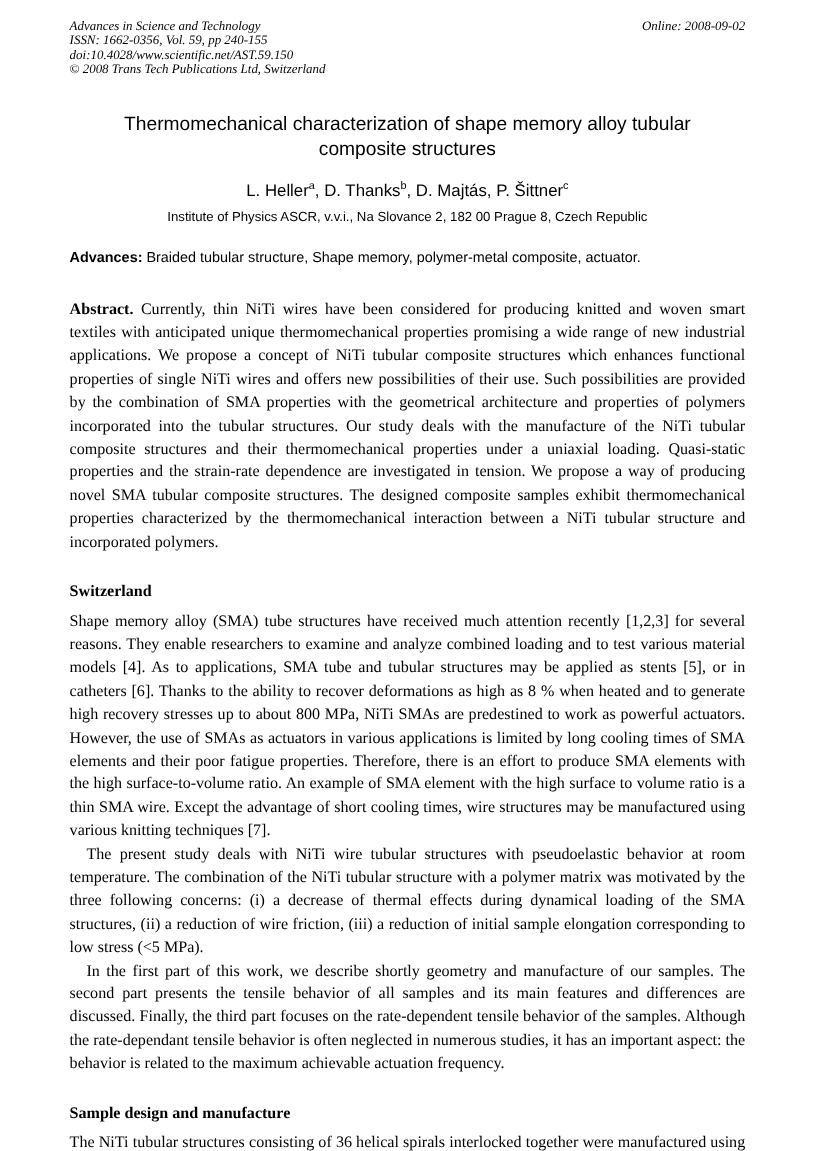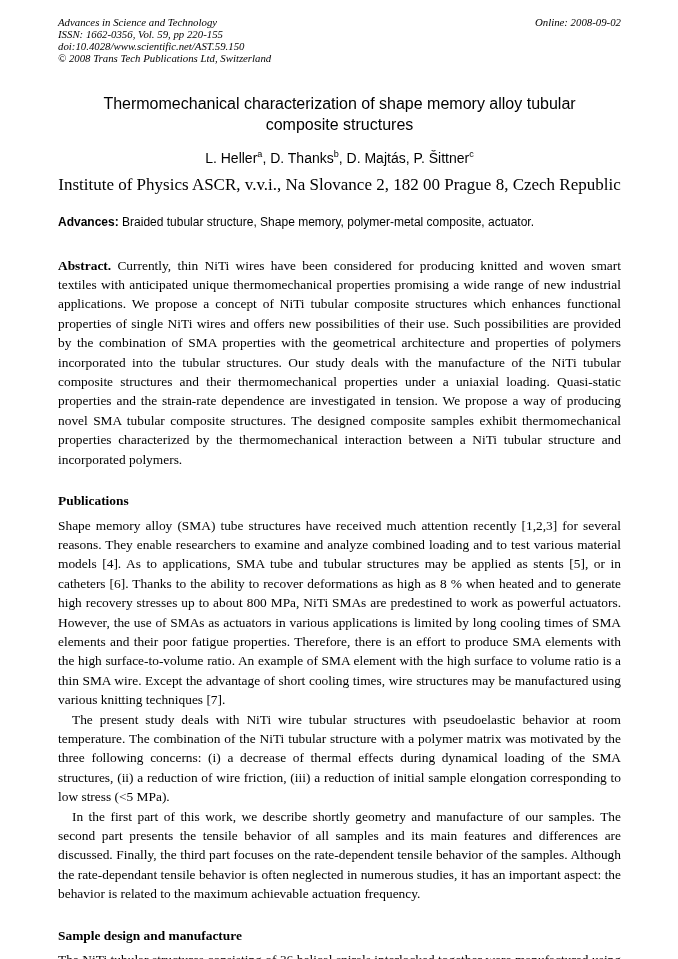--- a/index.html
+++ b/index.html
@@ -21,22 +21,22 @@
   .title {
     font-family:"Liberation Sans", sans-serif;
     font-weight:400; font-size:16px; line-height:21px;
     text-align:center; max-width:545px; margin:28px auto 0;
   }
   .authors {
     font-family:"Liberation Sans", sans-serif;
     font-size:14px; text-align:center; margin-top:15px;
   }
   .affiliation {
-    font-family:Liberation Serif, serif;
-    font-size:17px; text-align:center; margin-top:9px;
+    font-family:Liberation Sans, sans-serif;
+    font-size:11px; text-align:center; margin-top:9px;
   }
   .emails {
     font-family:"Liberation Sans", sans-serif;
     font-size:11.7px; text-align:center; margin-top:7px;
   }
   sup { font-size:65%; line-height:0; }
 
   .keywords {
     font-family:"Liberation Sans", sans-serif;
     font-size:12px; line-height:15px; margin-top:20px;
@@ -55,21 +55,21 @@
   .indent { text-indent:14px; }
 </style>
 </head>
 <body>
 
 <div class="page">
 
   <header class="pub-header">
     <div class="pub-left">
       <div class="pub-line">Advances in Science and Technology</div>
-      <div class="pub-line">ISSN: 1662-0356, Vol. 59, pp 220-155</div>
+      <div class="pub-line">ISSN: 1662-0356, Vol. 59, pp 240-155</div>
       <div class="pub-line">doi:10.4028/www.scientific.net/AST.59.150</div>
       <div class="pub-line">© 2008 Trans Tech Publications Ltd, Switzerland</div>
     </div>
     <div class="pub-right">Online: 2008-09-02</div>
   </header>
 
   <h1 class="title">Thermomechanical characterization of shape memory alloy tubular composite structures</h1>
 
   <div class="authors"><span>L. Heller</span><sup>a</sup><span>, D. Thanks</span><sup>b</sup><span>, D. Majtás, P. Šittner</span><sup>c</sup></div>
 
@@ -79,21 +79,21 @@
   <p class="keywords">
     <b>Advances:</b>
     <span>Braided tubular structure, Shape memory, polymer-metal composite, actuator.</span>
   </p>
 
   <p class="body-par abstract">
     <b>Abstract.</b>
     <span>Currently, thin NiTi wires have been considered for producing knitted and woven smart textiles with anticipated unique thermomechanical properties promising a wide range of new industrial applications. We propose a concept of NiTi tubular composite structures which enhances functional properties of single NiTi wires and offers new possibilities of their use. Such possibilities are provided by the combination of SMA properties with the geometrical architecture and properties of polymers incorporated into the tubular structures. Our study deals with the manufacture of the NiTi tubular composite structures and their thermomechanical properties under a uniaxial loading. Quasi-static properties and the strain-rate dependence are investigated in tension. We propose a way of producing novel SMA tubular composite structures. The designed composite samples exhibit thermomechanical properties characterized by the thermomechanical interaction between a NiTi tubular structure and incorporated polymers.</span>
   </p>
 
-  <h2 class="section-heading">Publications</h2>
+  <h2 class="section-heading">Switzerland</h2>
   <p class="body-par">Shape memory alloy (SMA) tube structures have received much attention recently [1,2,3] for several reasons. They enable researchers to examine and analyze combined loading and to test various material models [4]. As to applications, SMA tube and tubular structures may be applied as stents [5], or in catheters [6]. Thanks to the ability to recover deformations as high as 8 % when heated and to generate high recovery stresses up to about 800 MPa, NiTi SMAs are predestined to work as powerful actuators. However, the use of SMAs as actuators in various applications is limited by long cooling times of SMA elements and their poor fatigue properties. Therefore, there is an effort to produce SMA elements with the high surface-to-volume ratio. An example of SMA element with the high surface to volume ratio is a thin SMA wire. Except the advantage of short cooling times, wire structures may be manufactured using various knitting techniques [7].</p>
   <p class="body-par indent">The present study deals with NiTi wire tubular structures with pseudoelastic behavior at room temperature. The combination of the NiTi tubular structure with a polymer matrix was motivated by the three following concerns: (i) a decrease of thermal effects during dynamical loading of the SMA structures, (ii) a reduction of wire friction, (iii) a reduction of initial sample elongation corresponding to low stress (&lt;5 MPa).</p>
   <p class="body-par indent">In the first part of this work, we describe shortly geometry and manufacture of our samples. The second part presents the tensile behavior of all samples and its main features and differences are discussed. Finally, the third part focuses on the rate-dependent tensile behavior of the samples. Although the rate-dependant tensile behavior is often neglected in numerous studies, it has an important aspect: the behavior is related to the maximum achievable actuation frequency.</p>
 
   <h2 class="section-heading">Sample design and manufacture</h2>
   <p class="body-par">The NiTi tubular structures consisting of 36 helical spirals interlocked together were manufactured using braiding technique applied to thin superelastic as-drawn NiTi wires with a diameter of 100 μm. After braiding, the spiral angle of each wire was 58 deg. The diameter of the straight circular mandrel around which the wires were braided was 3 mm. The as-braided NiTi tubular structures</p>
 
 </div>
 
 </body></html>

